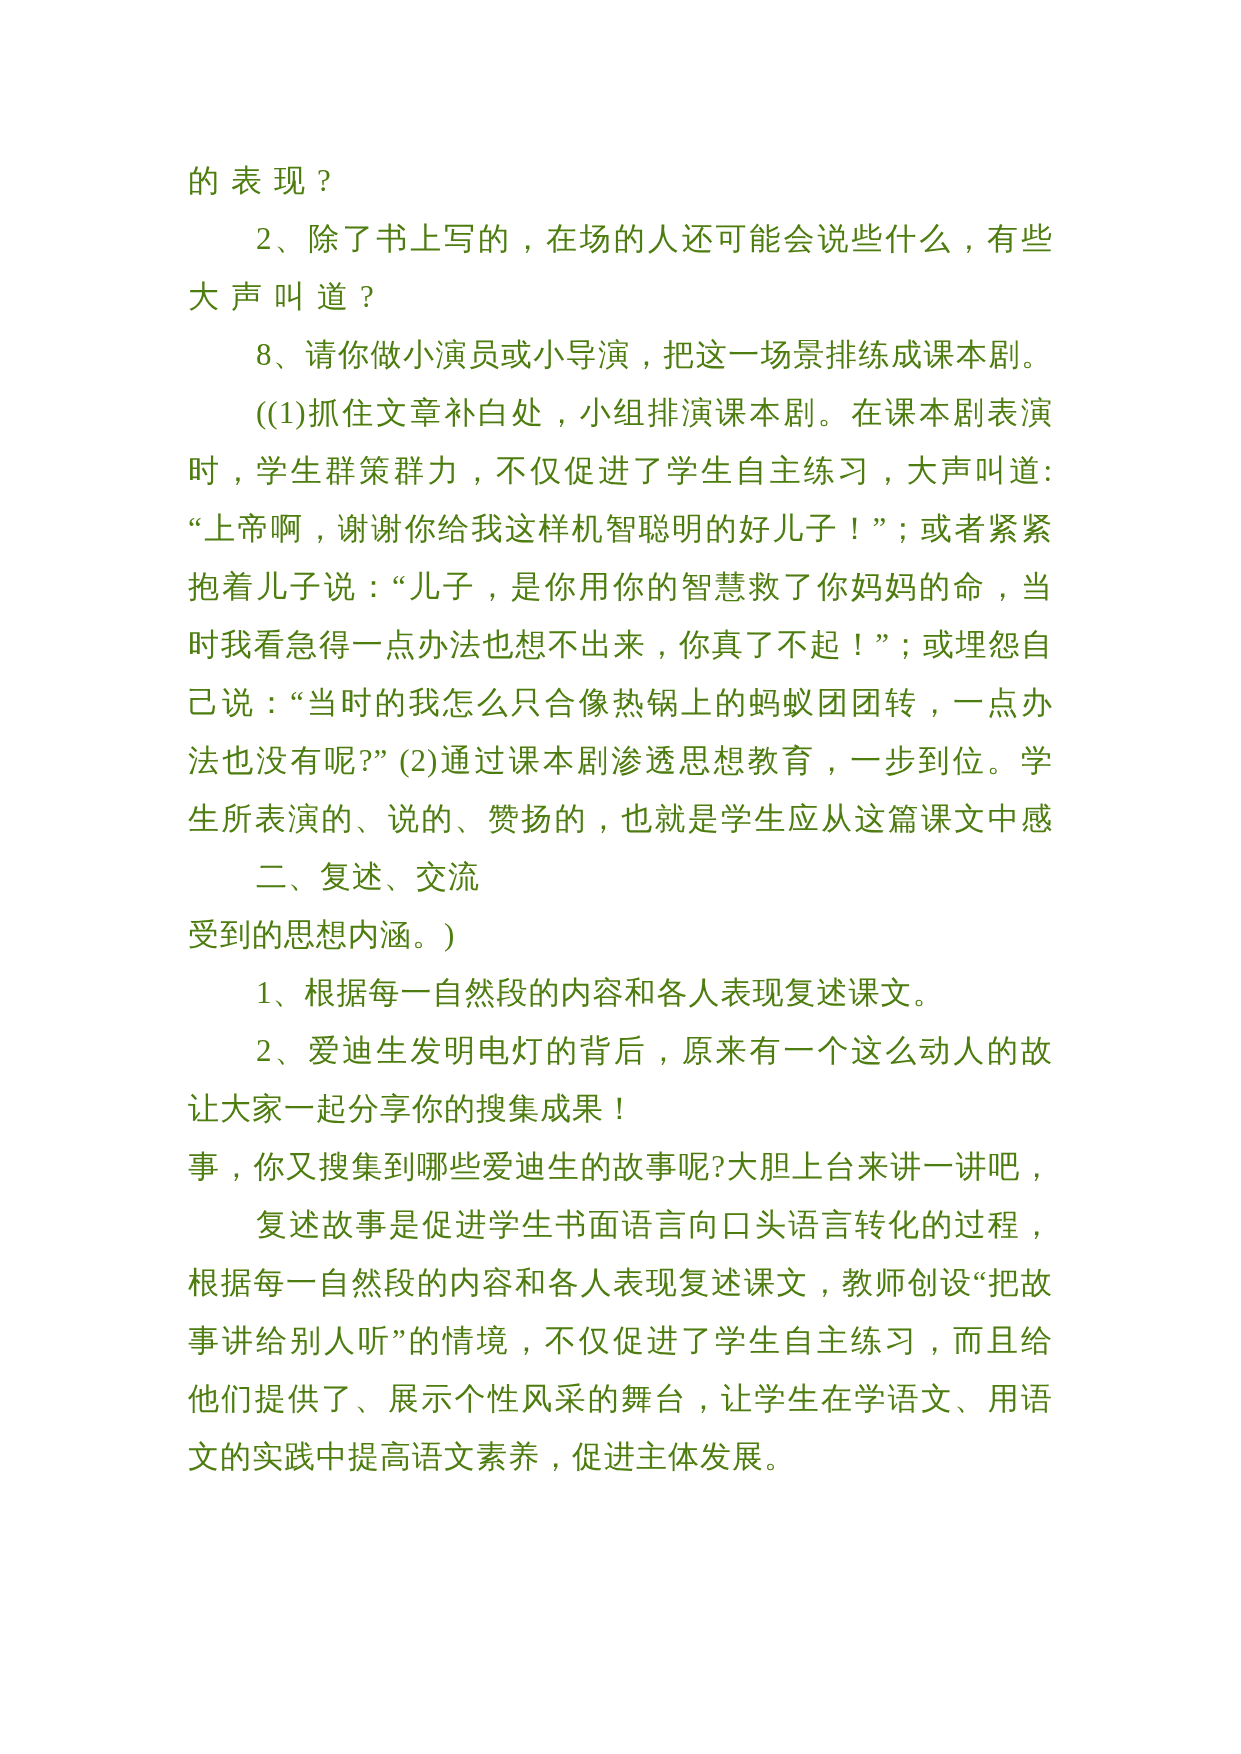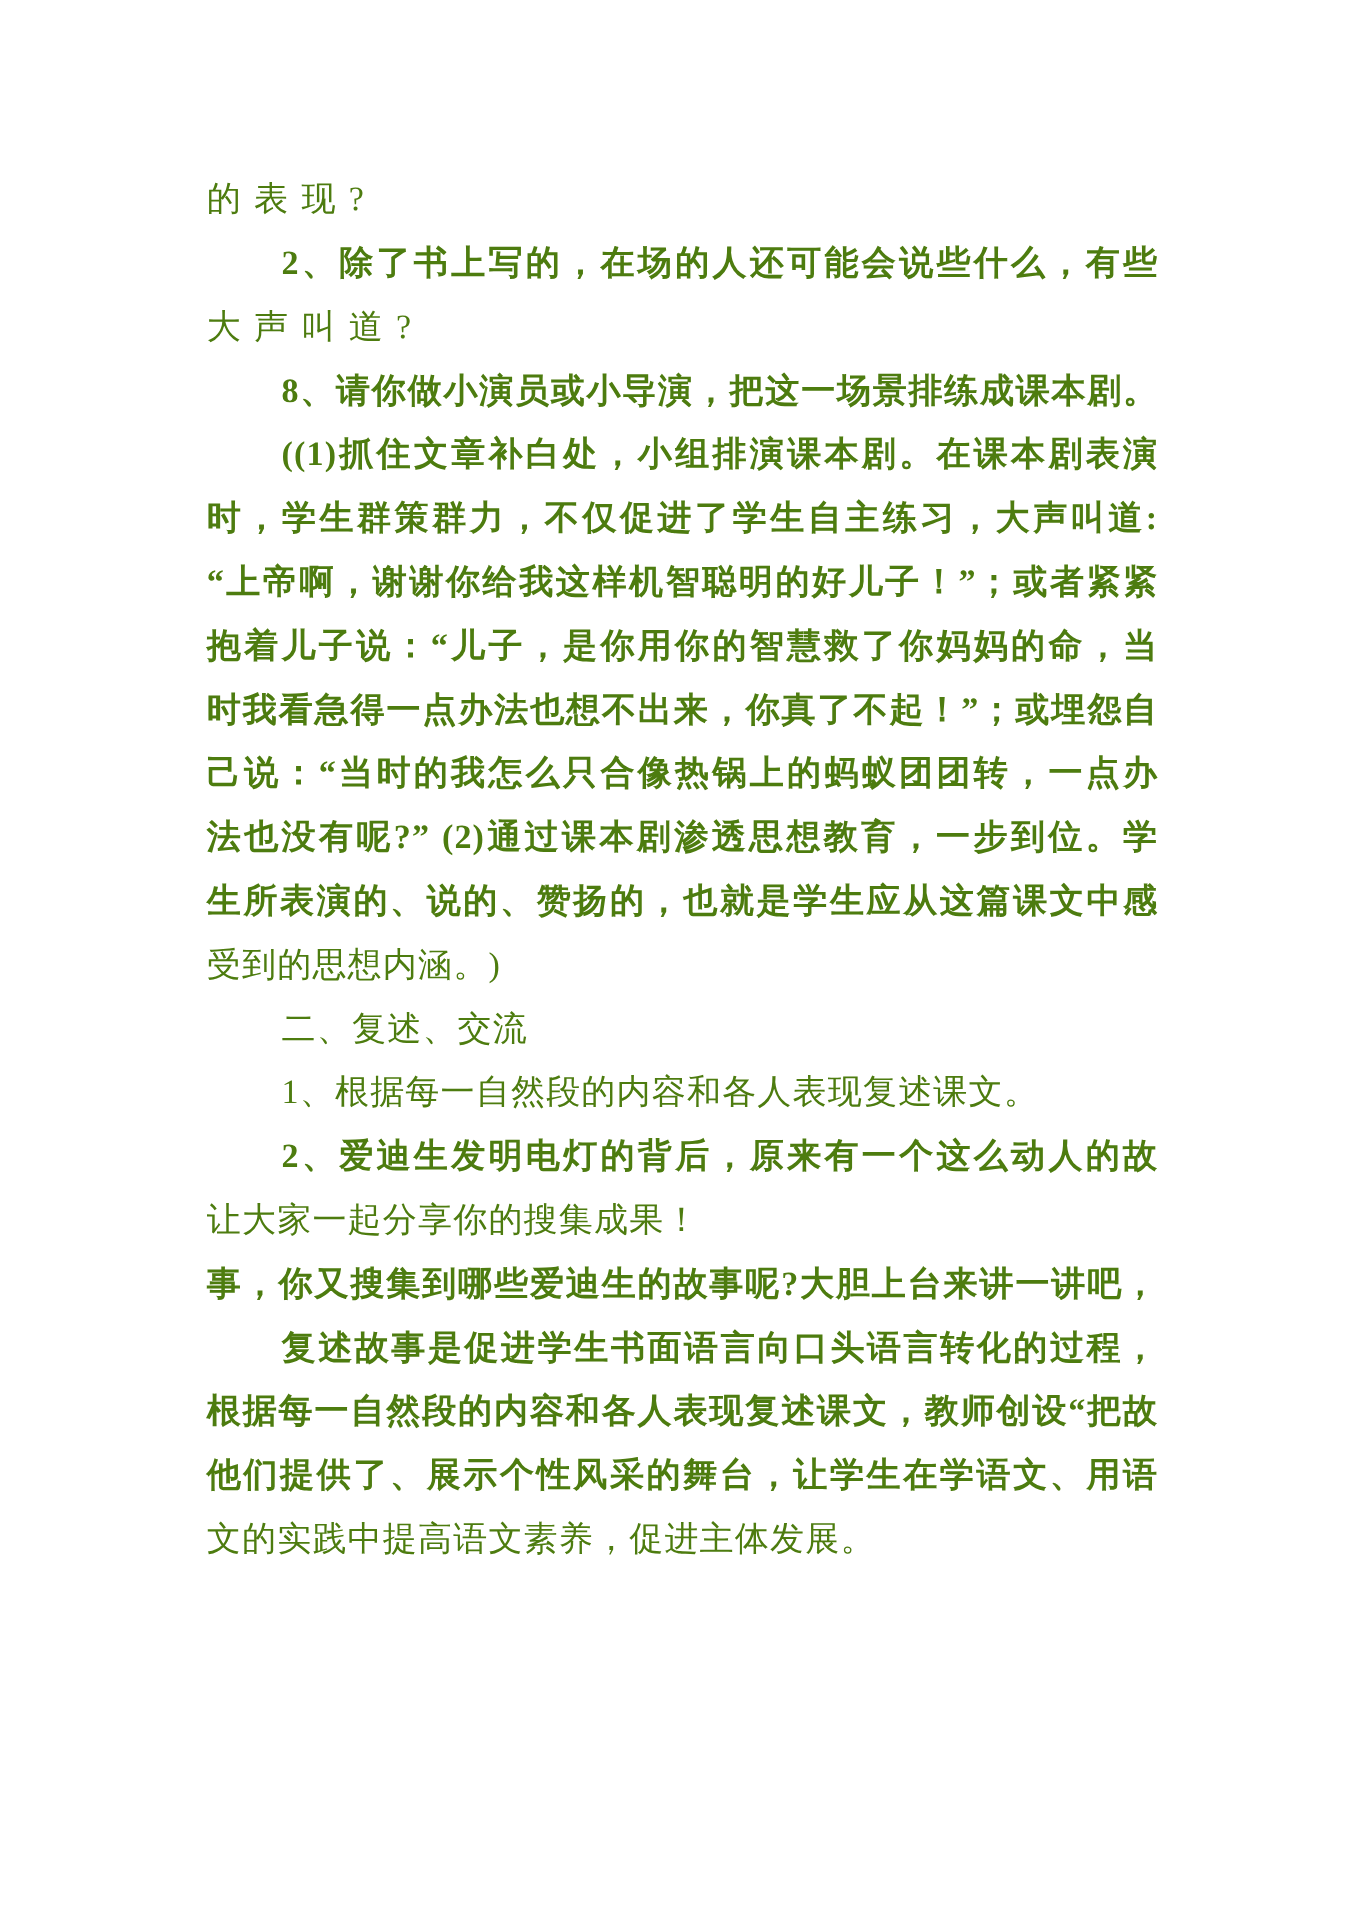--- a/index.html
+++ b/index.html
@@ -30,21 +30,20 @@
     text-align: left;
     white-space: normal;
     letter-spacing: 1px;
   }
   .line.indent {
     padding-left: 68px;
   }
   .line.just {
     text-align: justify;
     text-align-last: justify;
-    font-weight: bold;
     -moz-text-align-last: justify;
   }
   .line.spread {
     letter-spacing: 12px;
   }
 </style>
 </head>
 <body>
 
 <main class="page">
@@ -54,24 +53,25 @@
       <div class="line spread">大声叫道?</div>
       <div class="line indent just">8、请你做小演员或小导演，把这一场景排练成课本剧。</div>
       <div class="line indent just">((1)抓住文章补白处，小组排演课本剧。在课本剧表演</div>
       <div class="line just">时，学生群策群力，不仅促进了学生自主练习，大声叫道:</div>
       <div class="line just">“上帝啊，谢谢你给我这样机智聪明的好儿子！”；或者紧紧</div>
       <div class="line just">抱着儿子说：“儿子，是你用你的智慧救了你妈妈的命，当</div>
       <div class="line just">时我看急得一点办法也想不出来，你真了不起！”；或埋怨自</div>
       <div class="line just">己说：“当时的我怎么只合像热锅上的蚂蚁团团转，一点办</div>
       <div class="line just">法也没有呢?” (2)通过课本剧渗透思想教育，一步到位。学</div>
       <div class="line just">生所表演的、说的、赞扬的，也就是学生应从这篇课文中感</div>
+      <div class="line indent">二、复述、交流</div>
       <div class="line">受到的思想内涵。)</div>
-      <div class="line indent">二、复述、交流</div>
       <div class="line indent">1、根据每一自然段的内容和各人表现复述课文。</div>
       <div class="line indent just">2、爱迪生发明电灯的背后，原来有一个这么动人的故</div>
       <div class="line">让大家一起分享你的搜集成果！</div>
       <div class="line just">事，你又搜集到哪些爱迪生的故事呢?大胆上台来讲一讲吧，</div>
       <div class="line indent just">复述故事是促进学生书面语言向口头语言转化的过程，</div>
       <div class="line just">根据每一自然段的内容和各人表现复述课文，教师创设“把故</div>
+      <div class="line just">事讲给别人听”的情境，不仅促进了学生自主练习，而且给</div>
       <div class="line just">他们提供了、展示个性风采的舞台，让学生在学语文、用语</div>
       <div class="line">文的实践中提高语文素养，促进主体发展。</div>
     </div>
 </main>
 
 </body></html>

